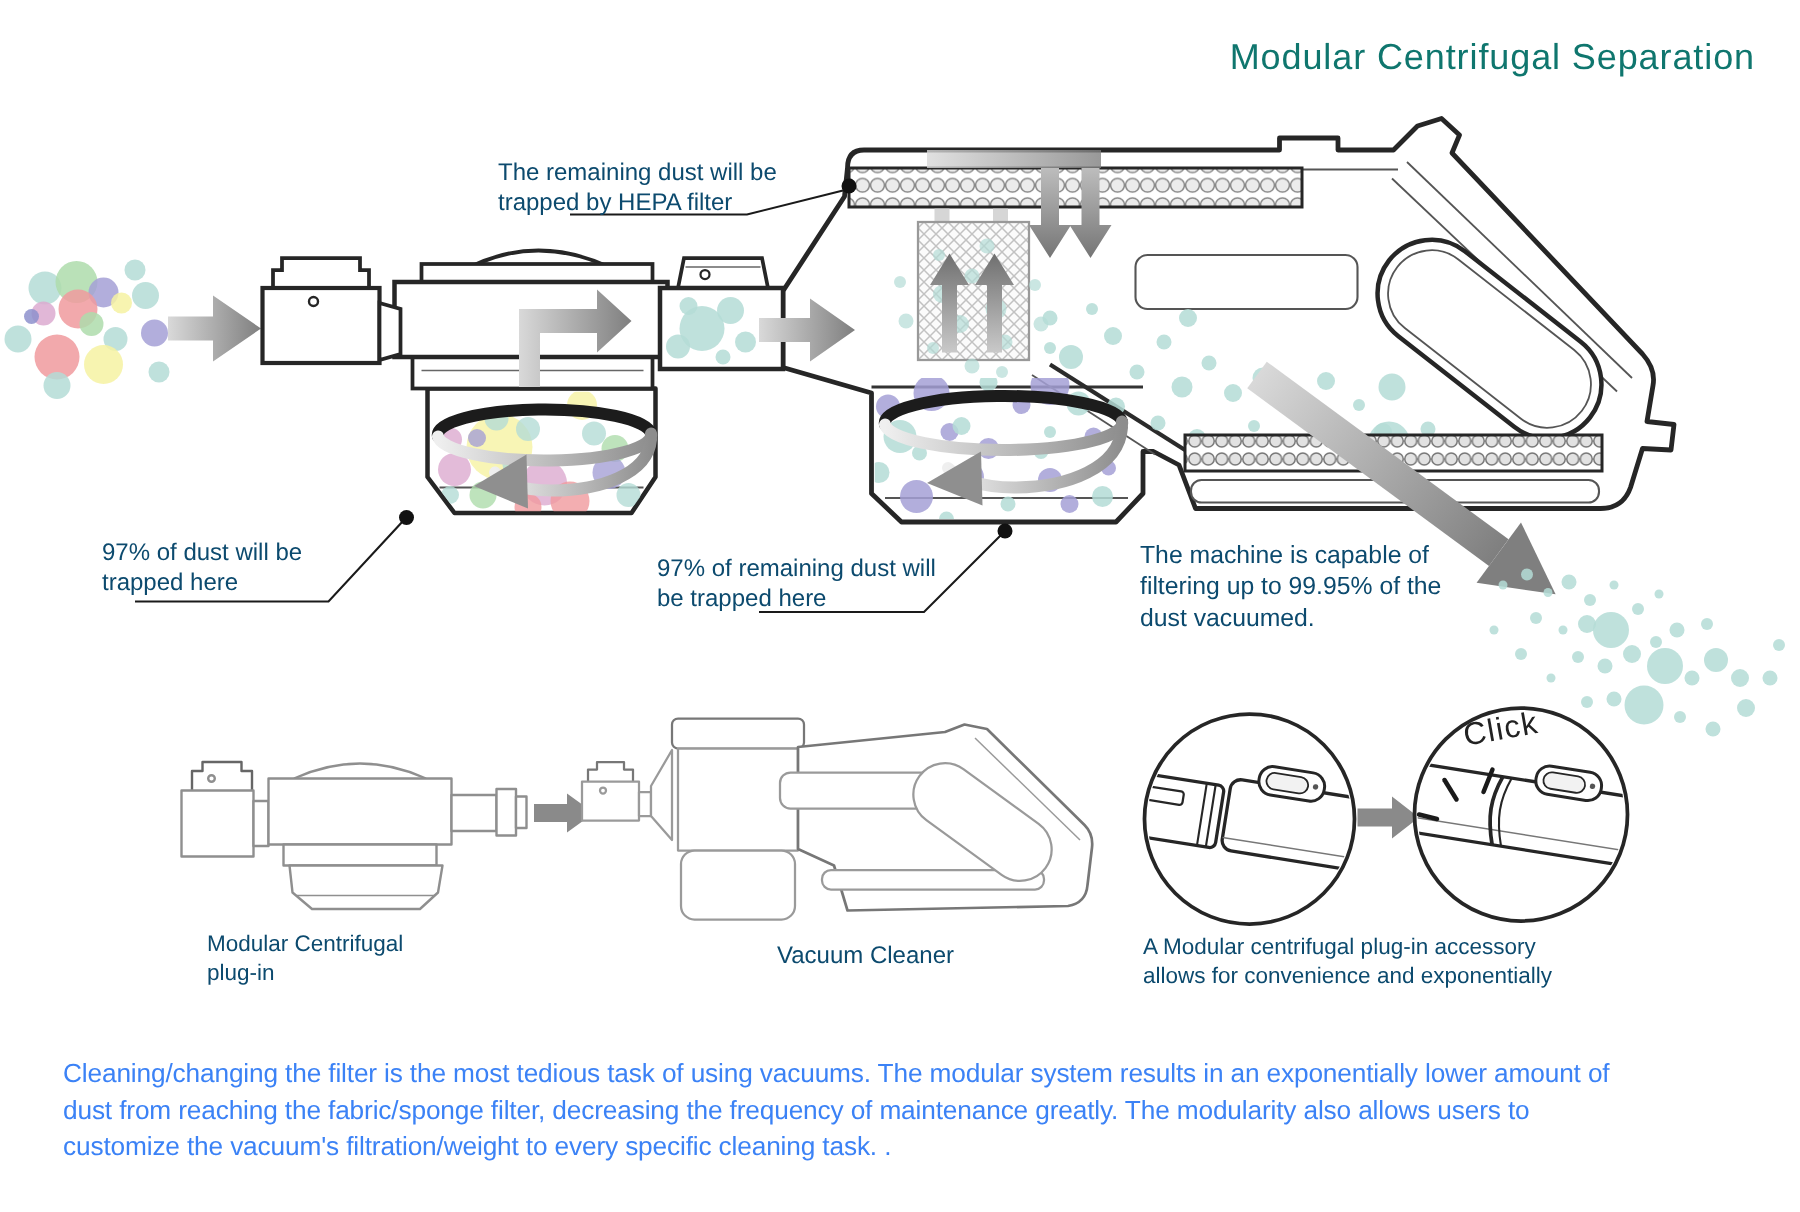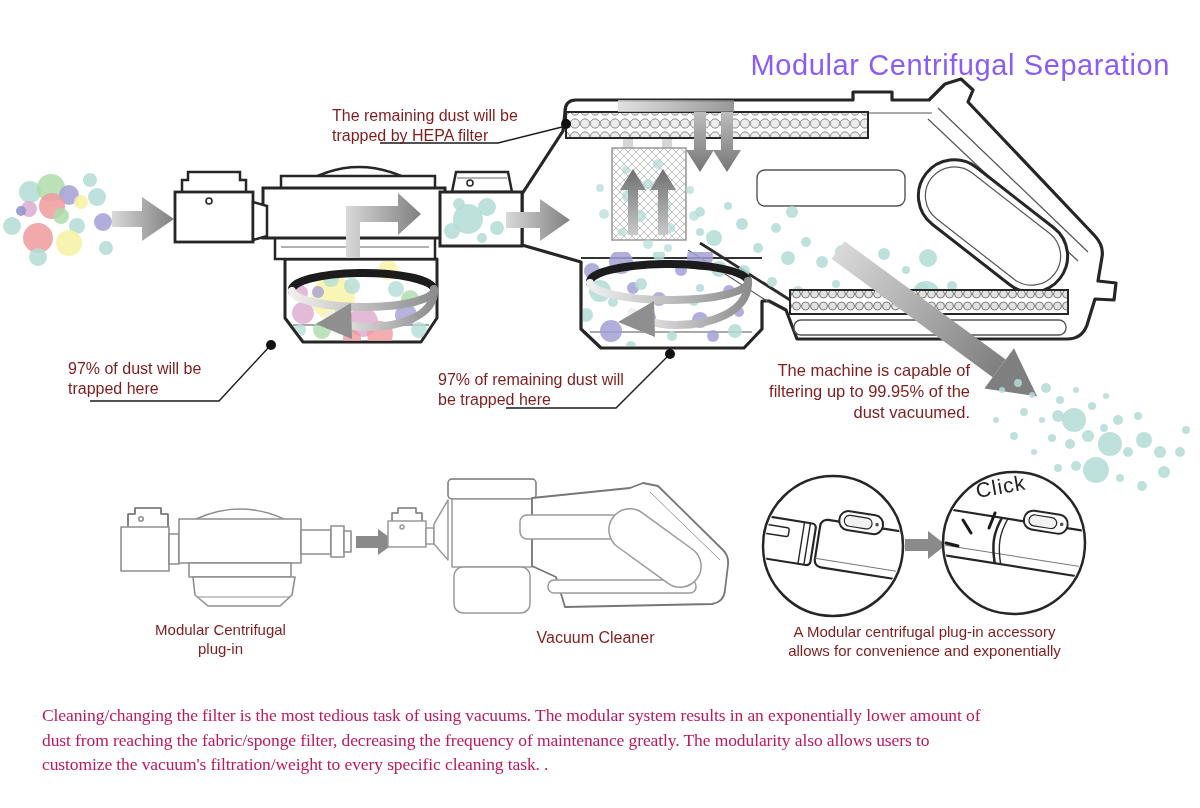--- a/index.html
+++ b/index.html
@@ -1,30 +1,30 @@
 <!DOCTYPE html>
 <html><head>
 <meta charset="utf-8">
 <style>
   html,body{margin:0;padding:0;background:#fff;}
   .canvas{position:relative;width:1200px;height:808px;background:#ffffff;overflow:hidden;
           font-family:"Liberation Sans", sans-serif;}
   svg{position:absolute;left:0;top:0;}
-  .label{position:absolute;white-space:pre-line;color:#7f1d1d;font-size:16px;line-height:1.28;}
-  .center{text-align:center;}
-  #title{position:absolute;top:49px;right:30px;font-size:29px;letter-spacing:.6px;color:#8b5cf6;
+  .label{position:absolute;white-space:pre-line;color:#0c4a6e;font-size:16px;line-height:1.28;}
+  .center{text-align:left;}
+  #title{position:absolute;top:25px;right:30px;font-size:24px;letter-spacing:.6px;color:#0f766e;
          white-space:nowrap;}
   #capability{font-size:16.5px;width:230px;}
   #plugin-caption{left:138px;top:620px;width:165px;font-size:15px;}
   #vacuum-caption{left:518px;top:628px;width:155px;font-size:16px;}
   #accessory-caption{left:762px;top:622px;width:325px;font-size:15px;}
   #click-text{position:absolute;left:978px;top:479px;font-size:21px;letter-spacing:1px;color:#222;
               transform:rotate(-10deg);transform-origin:left bottom;}
   #para{position:absolute;left:42px;top:703px;width:1140px;font-size:17.5px;line-height:1.4;
-        color:#be185d;letter-spacing:-.1px;white-space:pre-line;font-family:Liberation Serif, serif;}
+        color:#3b82f6;letter-spacing:-.1px;white-space:pre-line;}
 </style>
 </head>
 <body>
 
 <div class="canvas">
 
 <svg width="1200" height="808" viewBox="0 0 1200 808">
   <defs>
     <linearGradient id="gLR" x1="0" y1="0" x2="1" y2="0">
       <stop offset="0" stop-color="#d9d9d9"></stop>
@@ -411,21 +411,21 @@
 
 <div class="label" style="left:332px;top:106px;">The remaining dust will be
 trapped by HEPA filter</div>
 
 <div class="label" style="left:68px;top:359px;">97% of dust will be
 trapped here</div>
 
 <div class="label" style="left:438px;top:370px;">97% of remaining dust will
 be trapped here</div>
 
-<div class="label" id="capability" style="left:740px;top:360px;text-align:right;">The machine is capable of
+<div class="label" id="capability" style="left:760px;top:360px;">The machine is capable of
 filtering up to 99.95% of the
 dust vacuumed.</div>
 
 <div class="label center" id="plugin-caption">Modular Centrifugal
 plug-in</div>
 
 <div class="label center" id="vacuum-caption">Vacuum Cleaner</div>
 
 <div id="click-text">Click</div>
 

